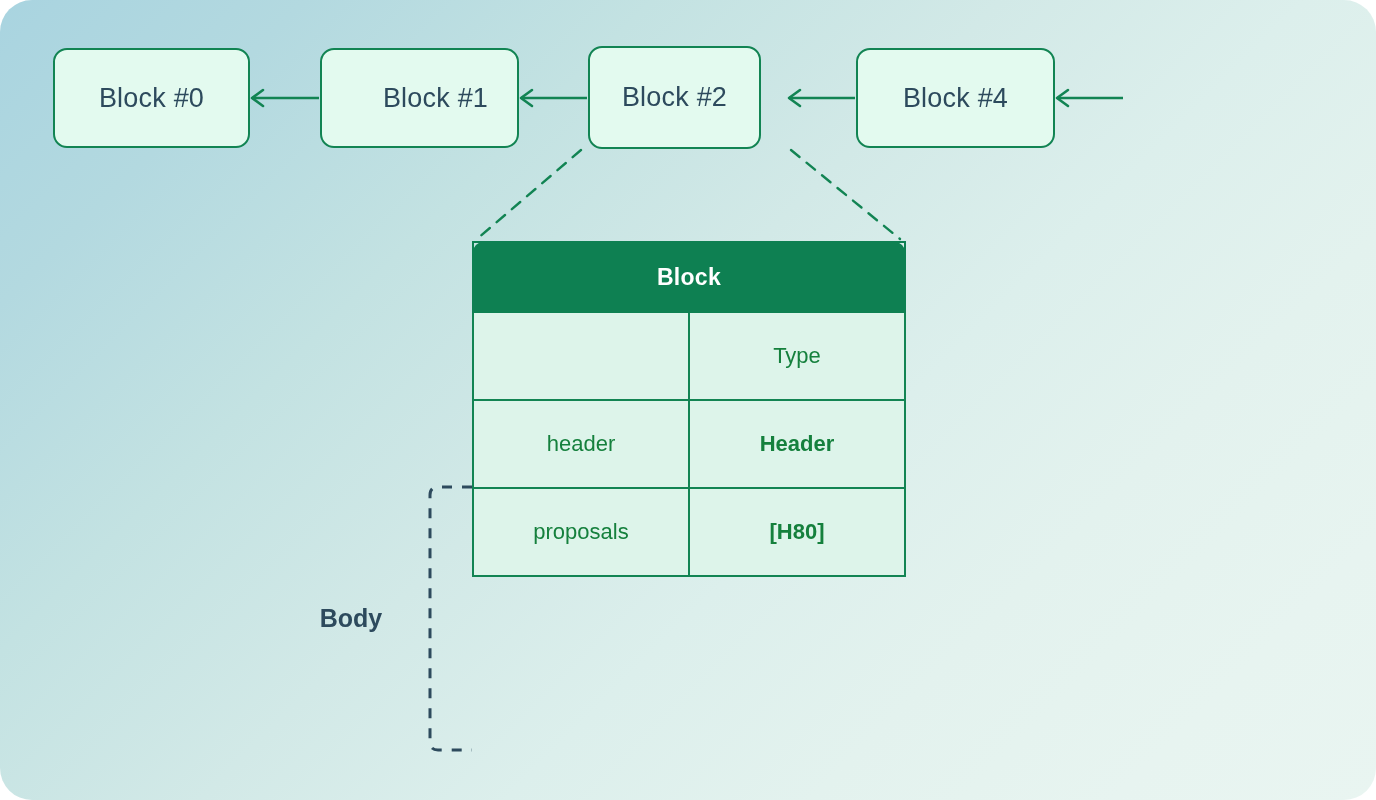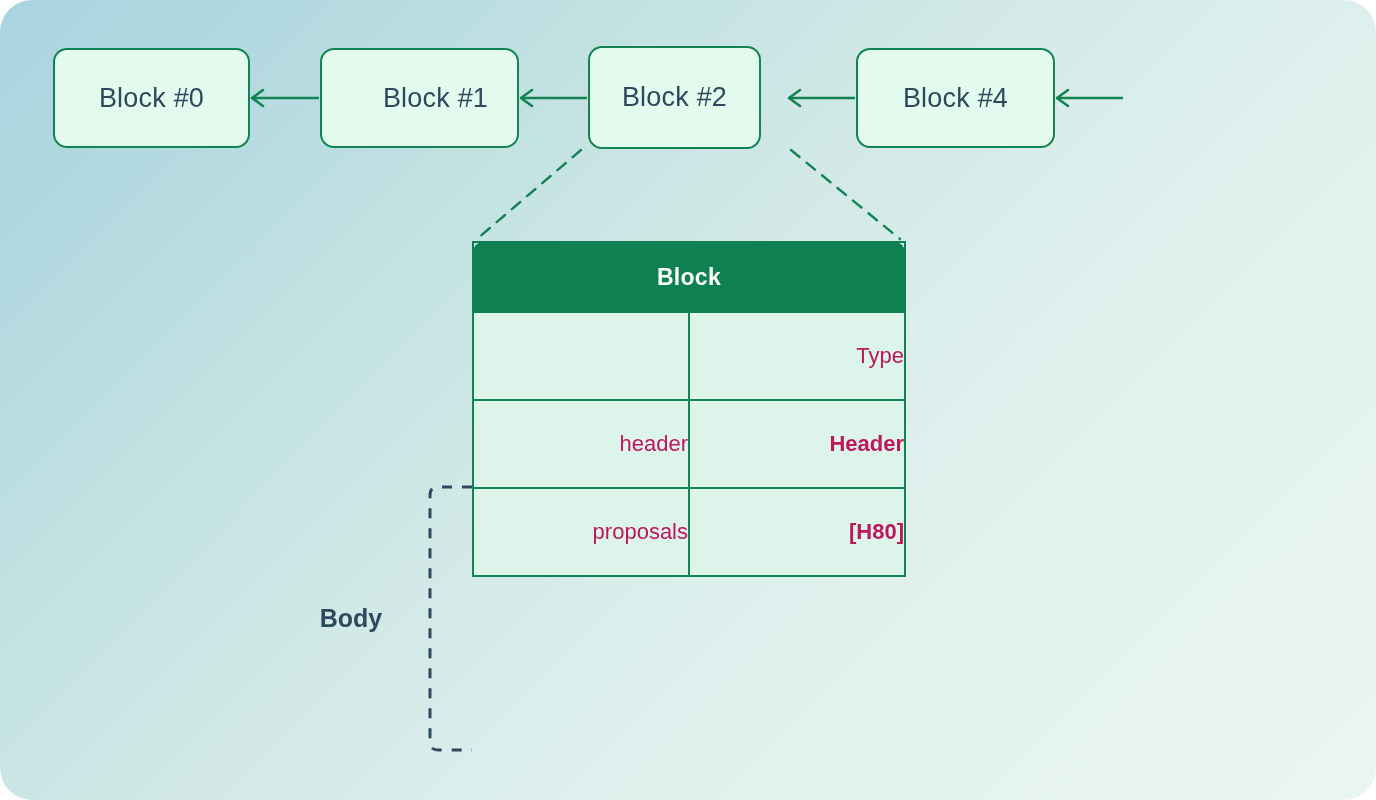--- a/index.html
+++ b/index.html
@@ -79,23 +79,23 @@
     font-size: 23px;
     font-weight: bold;
     height: 68px;
     text-align: center;
     border: 2px solid #0e8052 !important;
     border-radius: 10px 10px 0 0;
     letter-spacing: 0.3px;
   }
   .cell {
     background: #ddf4ea;
-    color: #be185d;
+    color: #15803d;
     height: 86px;
-    text-align: right;
+    text-align: center;
     font-size: 22px;
     vertical-align: middle;
   }
   .cell-name { font-weight: 400; }
   .cell-type { font-weight: bold; }
   .cell-empty { }
   .cell-head-type { font-weight: 400; }
 
   
   #body-label {

